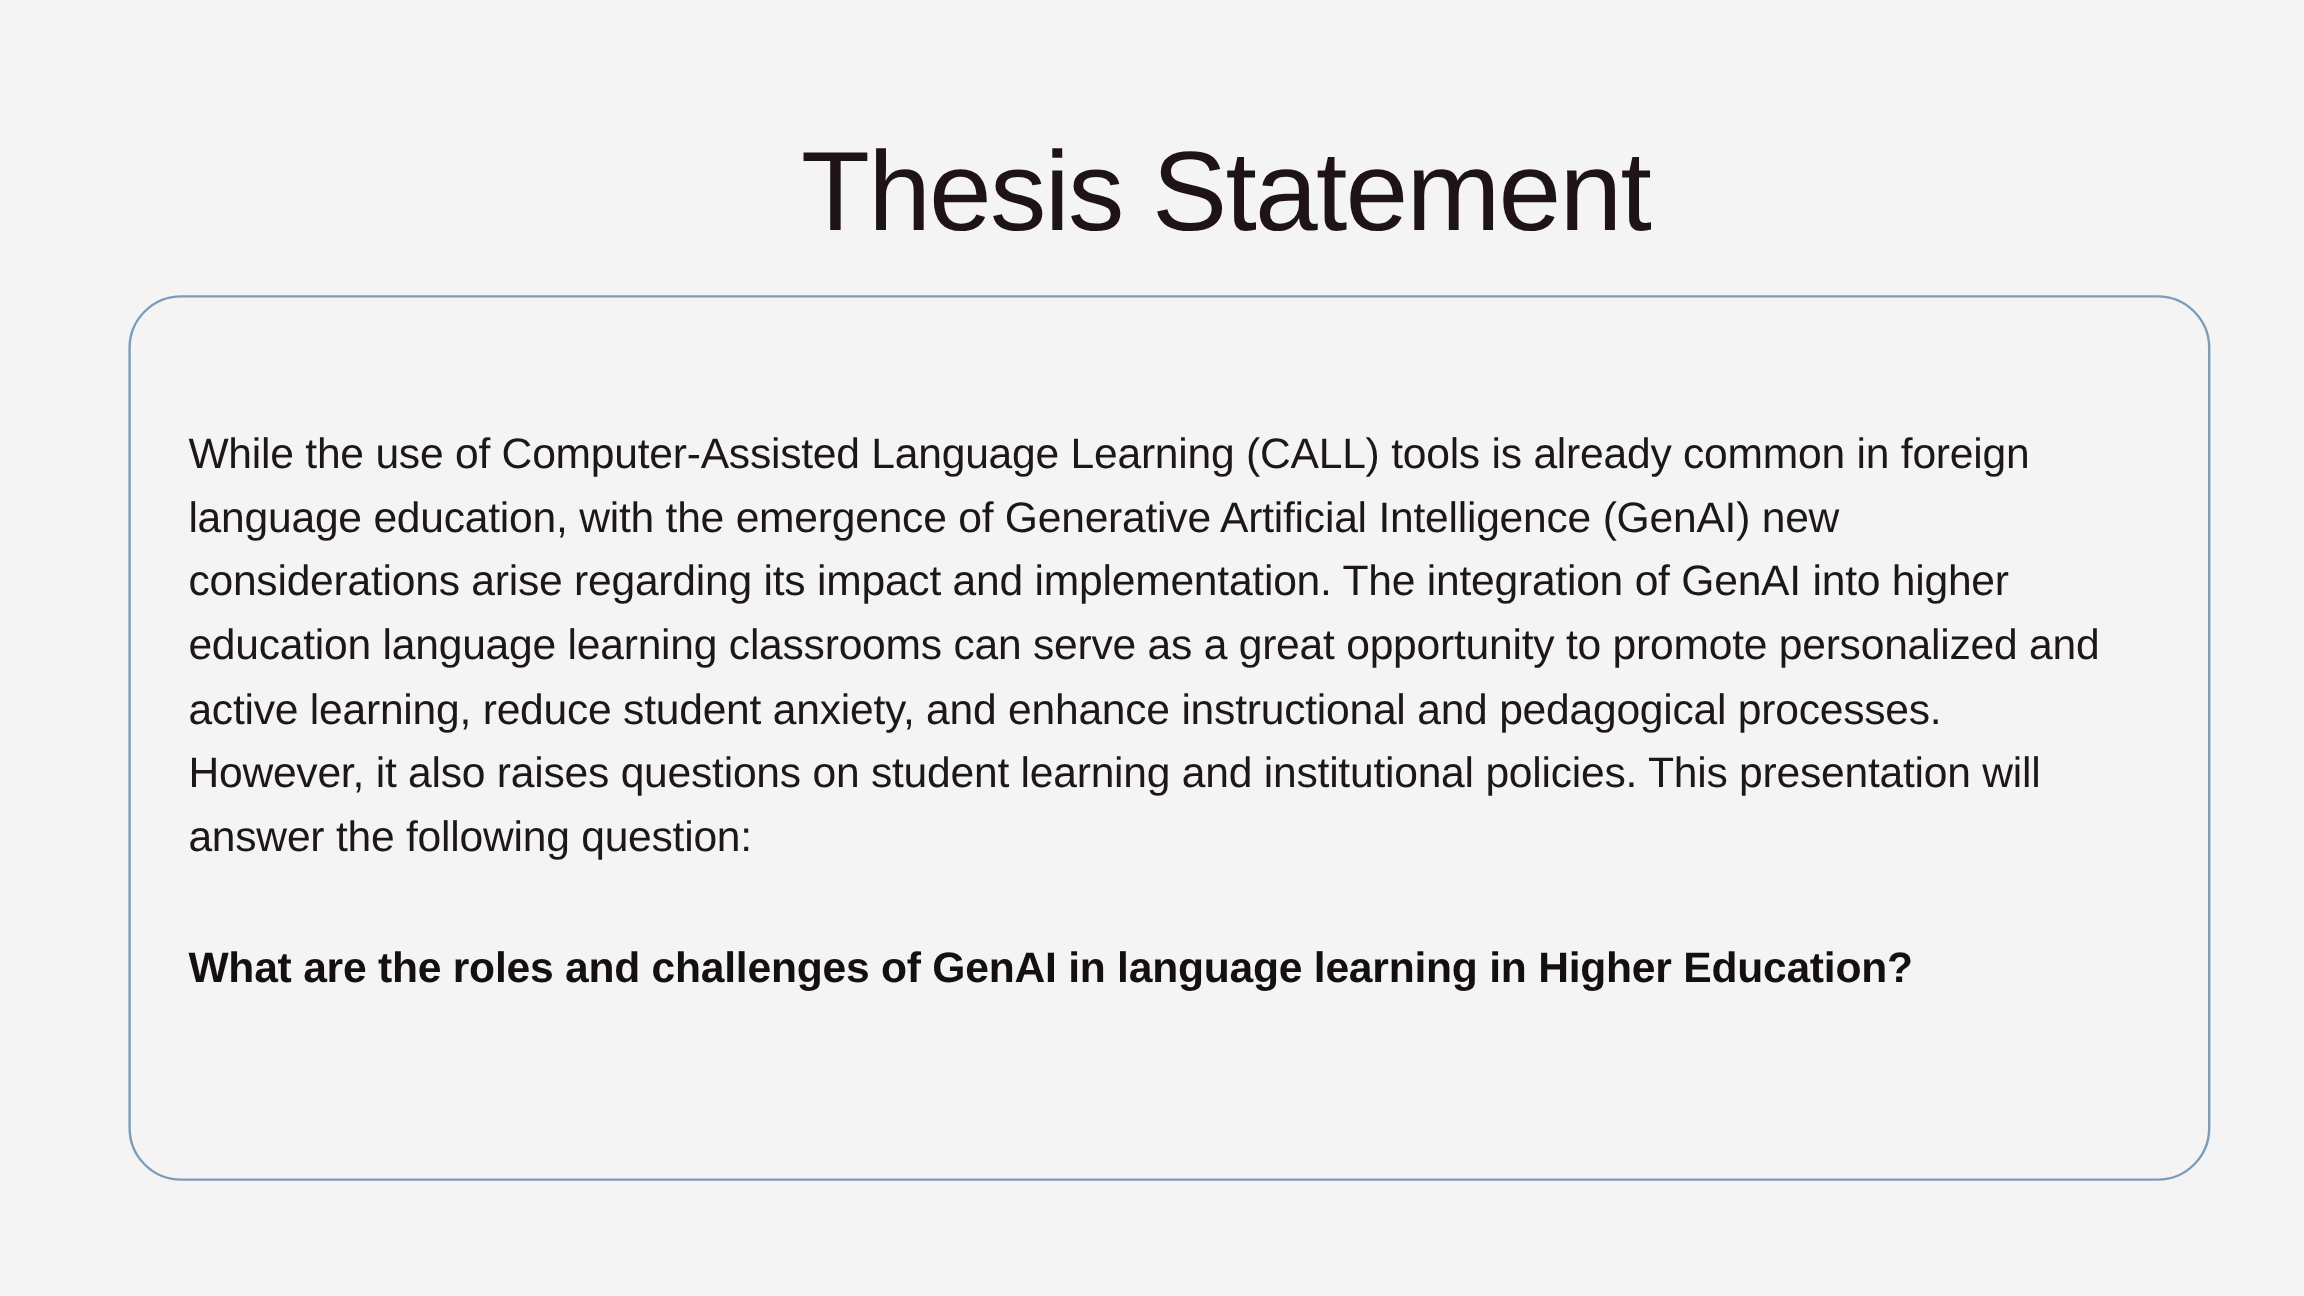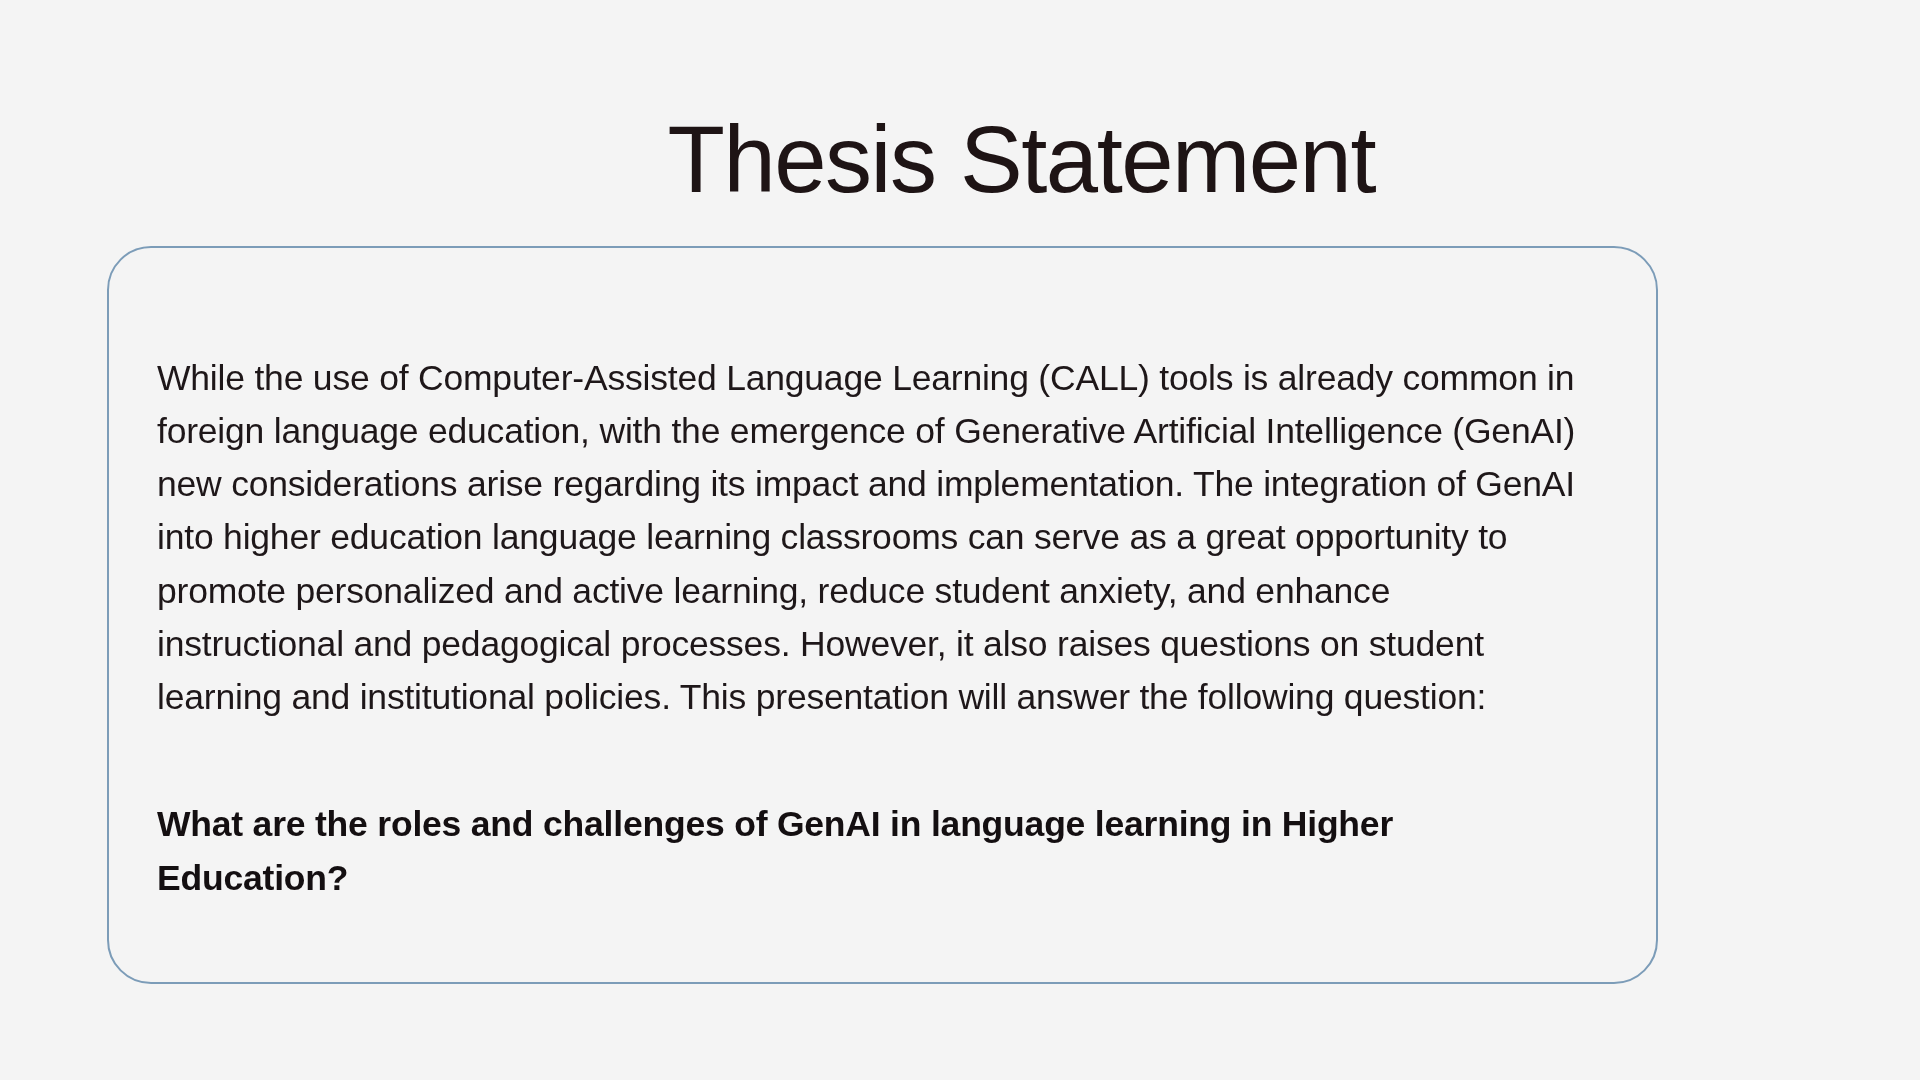--- a/index.html
+++ b/index.html
@@ -29,38 +29,38 @@
     font-weight: 400;
     letter-spacing: -1.5px;
     color: #1e1415;
     white-space: nowrap;
     text-align: center;
   }
   .content-card {
     position: absolute;
     left: 107px;
     top: 246px;
-    width: 1551px;
+    width: 1735px;
     height: 738px;
     box-sizing: border-box;
     border: 2px solid #7c9cb8;
     border-radius: 44px;
     background: transparent;
     padding: 68px 80px 0 48px;
   }
   .body-text {
     font-size: 35.5px;
     line-height: 1.5;
     color: #1e1719;
     font-weight: 400;
     letter-spacing: -0.2px;
     max-width: 1640px;
   }
   .question-text {
-    margin-top: 74px;
+    margin-top: 56px;
     font-size: 35.5px;
     line-height: 1.5;
     font-weight: 700;
     color: #140f11;
     letter-spacing: -0.2px;
   }
 </style>
 </head>
 <body>
 

